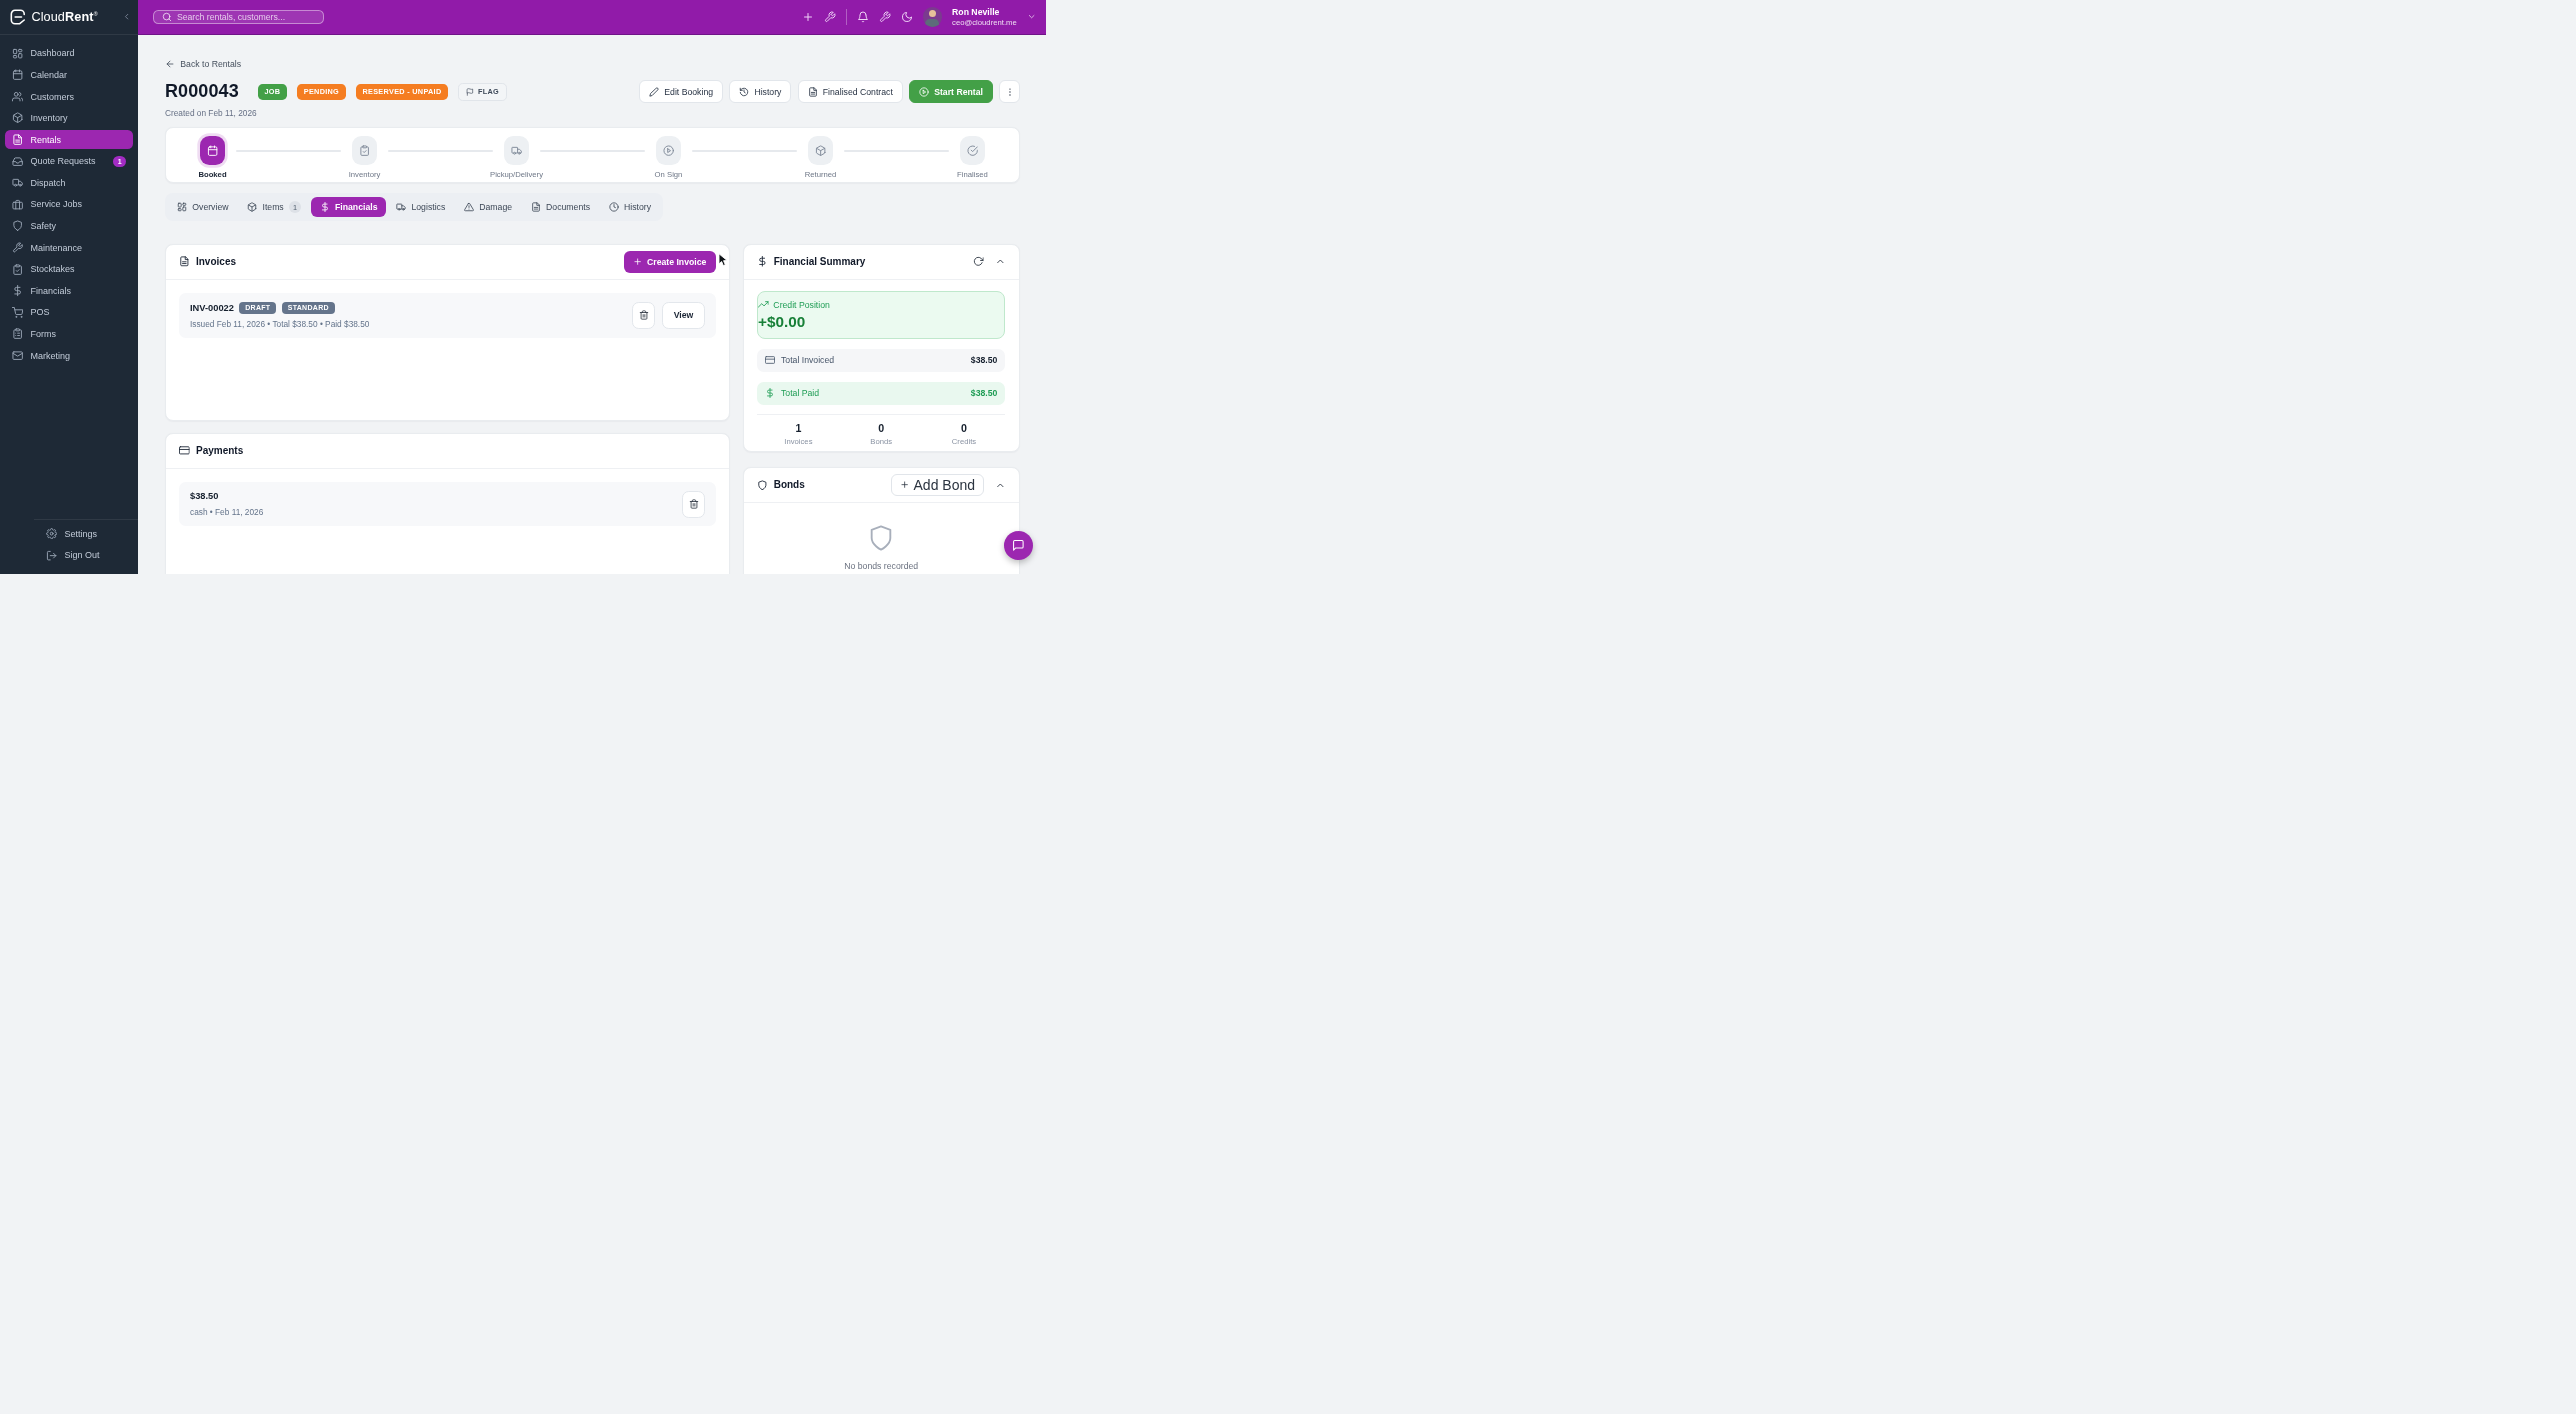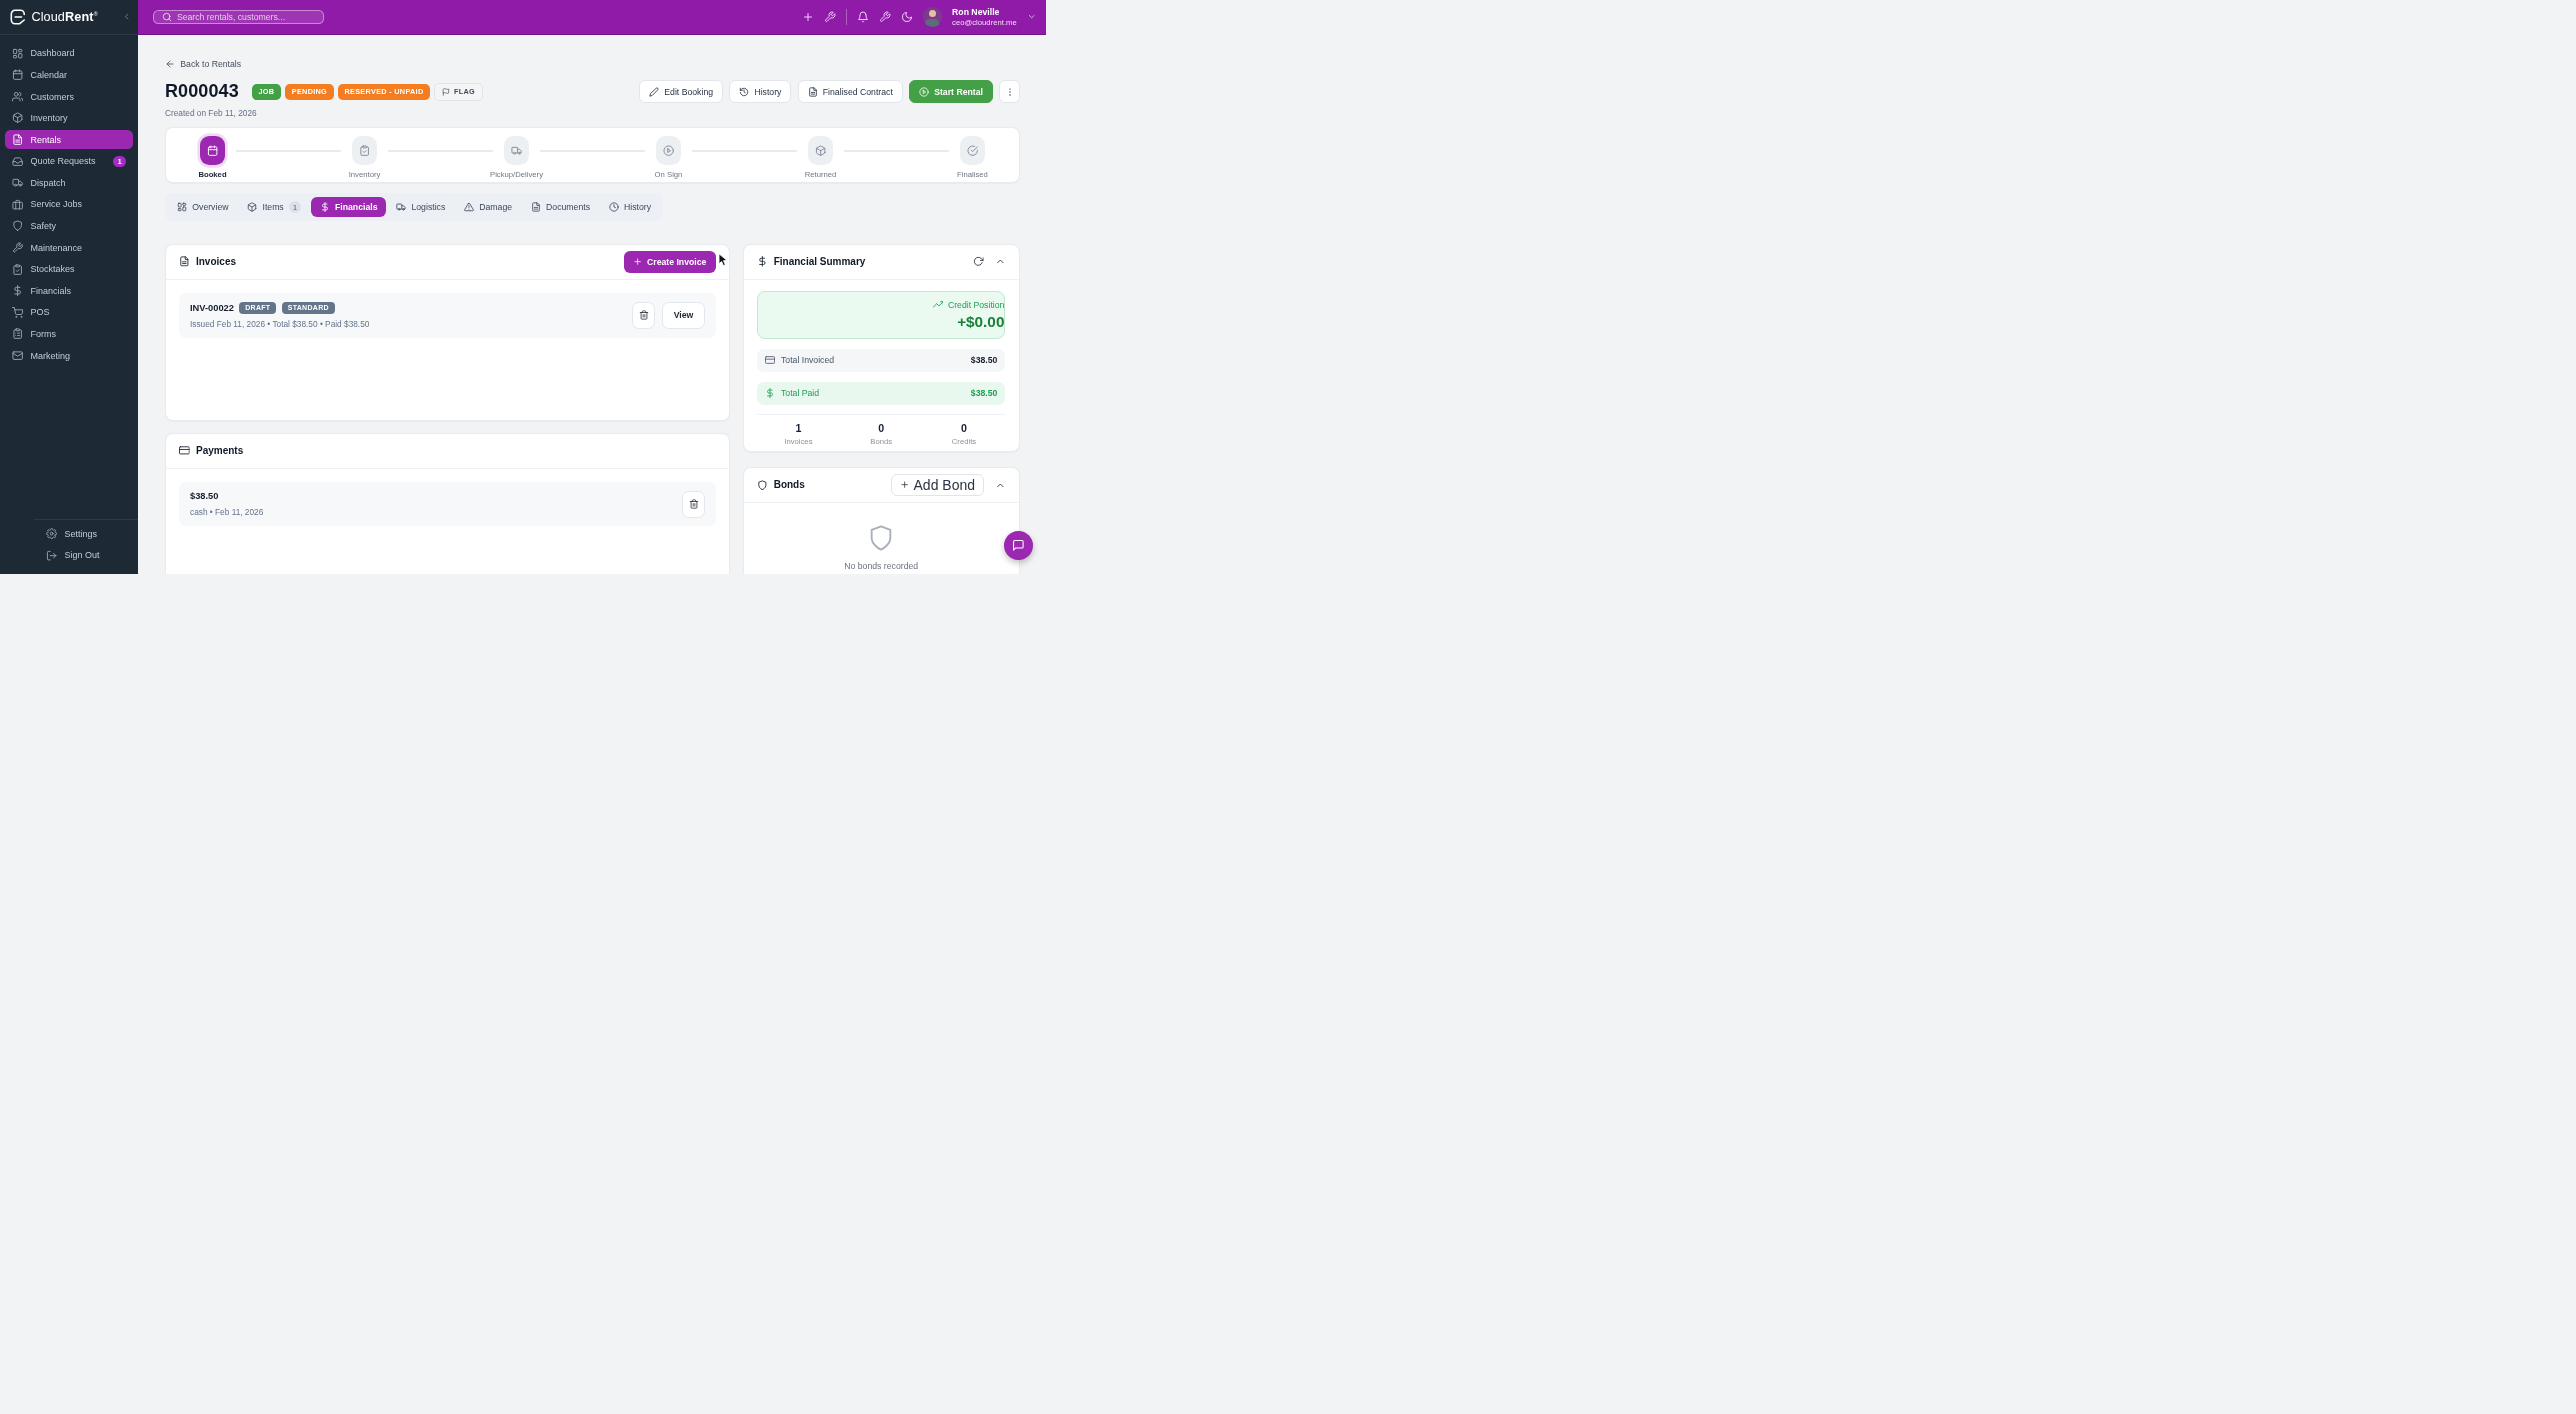--- a/index.html
+++ b/index.html
@@ -44,21 +44,21 @@
   .user-email { color:rgba(255,255,255,0.85); font-size:7.7px; }
   .tb-caret { color:rgba(255,255,255,0.85); display:flex; }
 
   
   .main { position:absolute; left:138px; top:35px; right:0; bottom:0; padding:0 26px 0 27px; overflow:hidden; }
   .back-row { margin-top:24px; display:inline-flex; align-items:center; gap:5.3px; color:#46505e; font-size:8.7px; cursor:default; }
   .back-row .ic { width:10px; height:10px; }
 
   .header-row { margin-top:9.3px; display:flex; align-items:center; }
   .page-title { font-size:18px; font-weight:800; color:#101828; letter-spacing:0.1px; }
-  .badges { display:flex; align-items:center; gap:4px; margin-left:13px; }
+  .badges { display:flex; align-items:center; gap:10px; margin-left:19px; }
   .badge { color:#fff; font-size:7.3px; font-weight:700; letter-spacing:0.3px; padding:3.3px 6.7px; border-radius:4.7px; white-space:nowrap; }
   .badge.green { background:#43a047; }
   .badge.orange { background:#f57d21; }
   .flag-chip { display:flex; align-items:center; gap:4px; background:#f3f5f7; border:0.7px solid #e1e5ea; color:#3f4a5a; font-size:7.3px; font-weight:700; letter-spacing:0.3px; padding:3.3px 6.7px; border-radius:4.7px; }
   .flag-chip .ic { width:8px; height:8px; }
   .header-actions { margin-left:auto; display:flex; align-items:center; gap:6.7px; }
   .btn { display:inline-flex; align-items:center; gap:5.3px; height:23px; padding:0 8.7px; background:#fff; border:0.7px solid #e2e6eb; border-radius:6px; font-size:8.7px; color:#273243; font-weight:400; cursor:default; white-space:nowrap; }
   .btn .ic { width:10px; height:10px; }
   .btn.primary-green { background:#43a047; border-color:#43a047; color:#fff; font-weight:600; }
   .btn.kebab { width:20.7px; padding:0; justify-content:center; color:#273243; }
@@ -113,21 +113,21 @@
   .sq-btn .ic { width:10px; height:10px; }
   .view-btn { height:27px; padding:0 10.7px; background:#fff; border:0.7px solid #e3e7ec; border-radius:6.7px; font-size:8.7px; font-weight:600; color:#1b2535; display:flex; align-items:center; cursor:default; }
 
   .payments-card { height:160px; }
   .pay-amount { font-size:9.3px; font-weight:700; color:#16202e; }
   .pay-meta { margin-top:5.3px; font-size:8.3px; color:#64748b; }
 
   
   .fin-card { height:208px; }
   .fin-body { padding:11.3px 13.3px 0 13.3px; }
-  .credit-box { border:0.7px solid #bfe8cc; background:#ebfaf0; border-radius:8px; height:48px; display:flex; flex-direction:column; align-items:flex-end; justify-content:center; gap:2.7px; }
+  .credit-box { border:0.7px solid #bfe8cc; background:#ebfaf0; border-radius:8px; height:48px; display:flex; flex-direction:column; align-items:flex-start; justify-content:center; gap:2.7px; }
   .credit-label { display:flex; align-items:center; gap:4.7px; color:#1f9d55; font-size:8.7px; }
   .credit-label .ic { width:10.7px; height:10.7px; }
   .credit-value { color:#188038; font-size:15.3px; font-weight:800; }
   .fin-row { margin-top:10px; height:23px; border-radius:6.7px; display:flex; align-items:center; padding:0 8px; font-size:8.7px; }
   .fin-row:first-of-type { margin-top:11.3px; }
   .fin-row.gray { background:#f5f6f8; color:#475569; }
   .fin-row.greenrow { background:#e9f8ef; color:#1f9d55; }
   .fin-row .ic { width:10px; height:10px; margin-right:6px; }
   .fin-row .fin-val { margin-left:auto; font-weight:700; }
   .fin-row.gray .fin-val { color:#16202e; }

